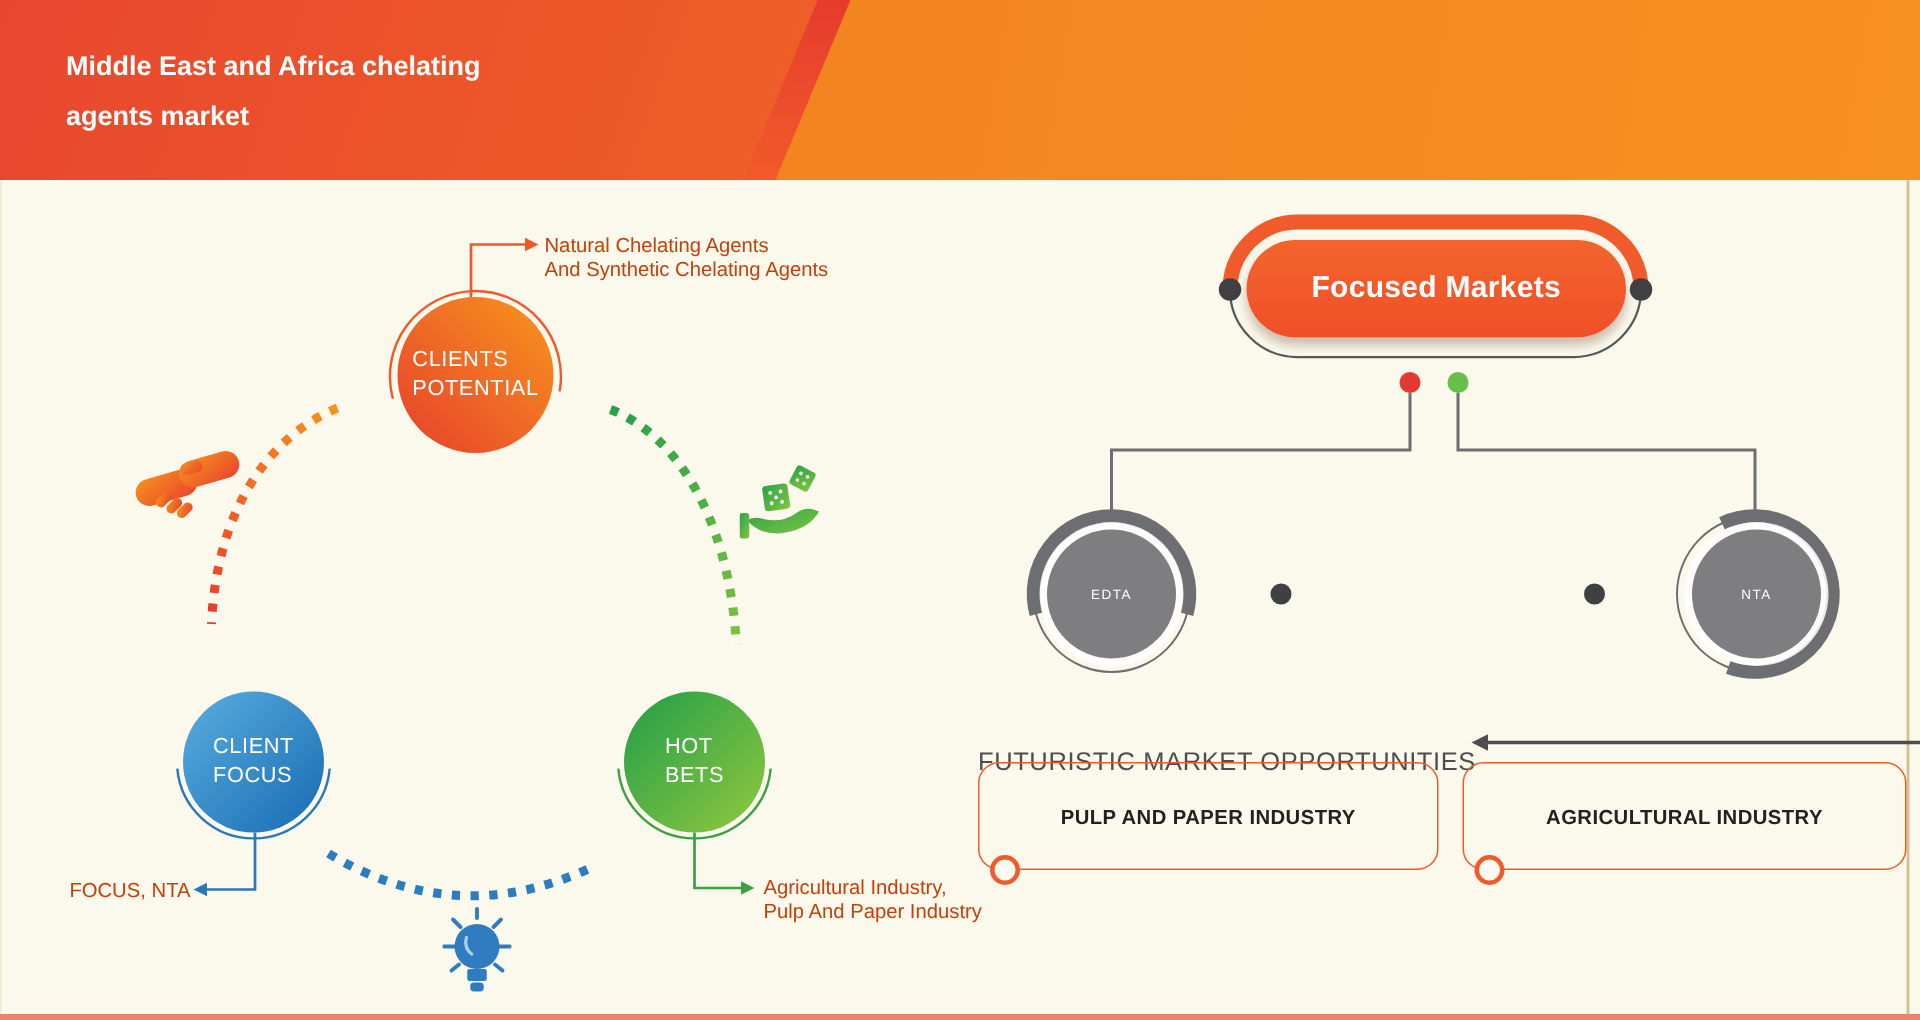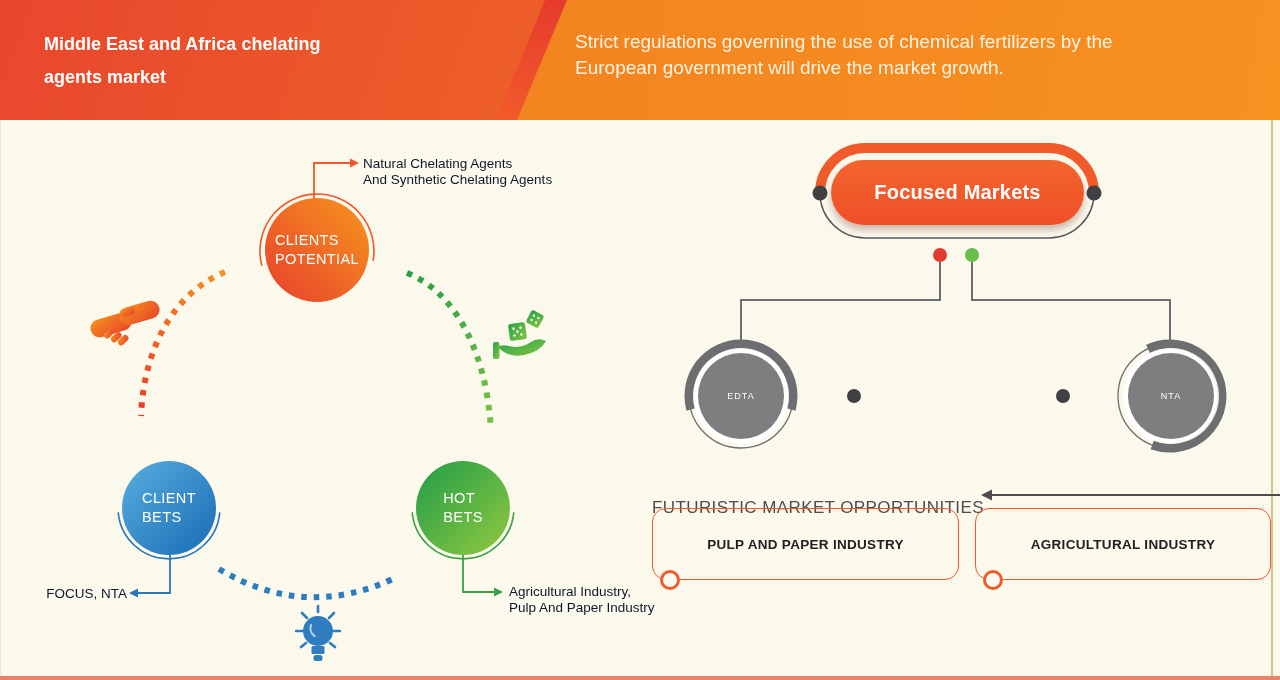--- a/index.html
+++ b/index.html
@@ -35,21 +35,21 @@
   .node.orange { left:264px; top:78px;  width:104px; height:104px;
           background:linear-gradient(45deg,#e8432c 5%,#f6921e 95%); }
   .node.blue   { left:121px; top:341px; width:94px; height:94px;
           background:linear-gradient(135deg,#55aadd 5%,#1b6fb5 95%); }
   .node.green  { left:415px; top:341px; width:94px; height:94px;
           background:linear-gradient(135deg,#26a048 5%,#8cc63f 95%); }
   .node.gray { background:#7e7e80; color:#fff; box-shadow:0 0 0 5px rgba(255,255,255,.85); z-index:2; }
   .node.gray span { font-size:9px; letter-spacing:1px; font-weight:normal; }
   .node.edta { left:697px;  top:233px; width:86px; height:86px; }
   .node.nta  { left:1127px; top:233px; width:86px; height:86px; }
-  .annotation { position:absolute; color:#0f172a; font-size:13.5px; line-height:15.5px;
+  .annotation { position:absolute; color:#c2410c; font-size:13.5px; line-height:15.5px;
                 white-space:pre-line; z-index:2; }
   .ann-potential { left:362px; top:36px; }
   .ann-focus { right:1153px; top:466px; text-align:right; white-space:nowrap; }
   .ann-bets { left:508px; top:464px; }
   
   .capsule { position:absolute; left:830px; top:40px; width:253px; height:65px; border-radius:33px;
              background:linear-gradient(180deg,#f3652d,#ef4f28);
              display:flex; align-items:center; justify-content:center;
              box-shadow:0 5px 7px rgba(110,70,50,.35); z-index:2; }
   .capsule span { color:#fff; font-size:20px; font-weight:bold; letter-spacing:.2px;text-align:center; }
@@ -74,22 +74,20 @@
 </head>
 <body>
 
 <div class="stage">
 
   <div class="header">
     <div class="left-panel"></div>
     <div class="slash-band"></div>
     <div class="header-title">Middle East and Africa chelating
 agents market</div>
-    <div class="header-sub">Strict regulations governing the use of chemical fertilizers by the
-European government will drive the market growth.</div>
   </div>
 
   <div class="content">
     <div class="edge-right"></div>
 
     <svg class="decor" viewBox="0 0 1280 556">
       <defs>
         <linearGradient id="gradOr" x1="224" y1="152" x2="140" y2="296" gradientUnits="userSpaceOnUse">
           <stop offset="0" stop-color="#f6921e"></stop>
             <stop offset="1" stop-color="#e93b2a"></stop>
@@ -135,21 +133,21 @@
       <path d="M 1280 375 H 991" fill="none" stroke="#4d4d4f" stroke-width="2.2"></path>
       <path d="M 991 369.5 L 980 375 L 991 380.5 Z" fill="#4d4d4f"></path>
     </svg>
 
     <div class="node orange">
       <span>CLIENTS
 POTENTIAL</span>
     </div>
     <div class="node blue">
       <span>CLIENT
-BETS</span>
+FOCUS</span>
     </div>
     <div class="node green">
       <span>HOT
 BETS</span>
     </div>
 
     <div class="annotation ann-potential">Natural Chelating Agents
 And Synthetic Chelating Agents</div>
     <div class="annotation ann-focus">FOCUS, NTA</div>
     <div class="annotation ann-bets">Agricultural Industry,

